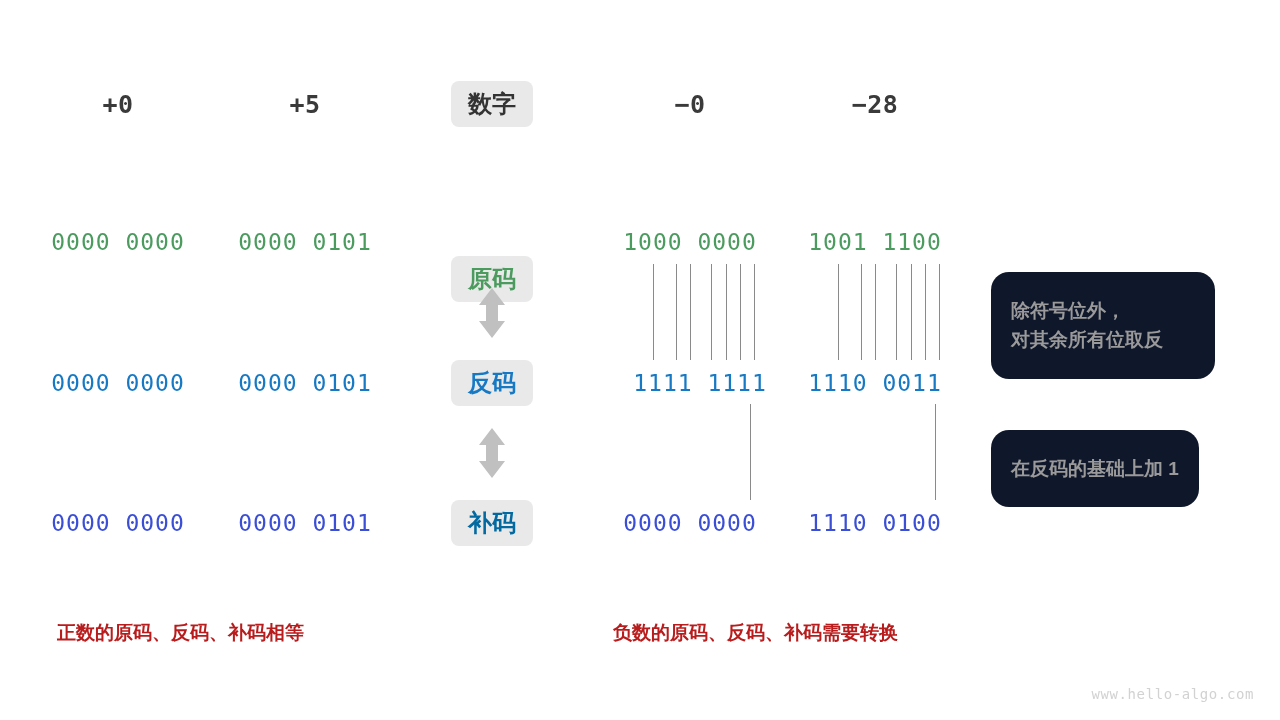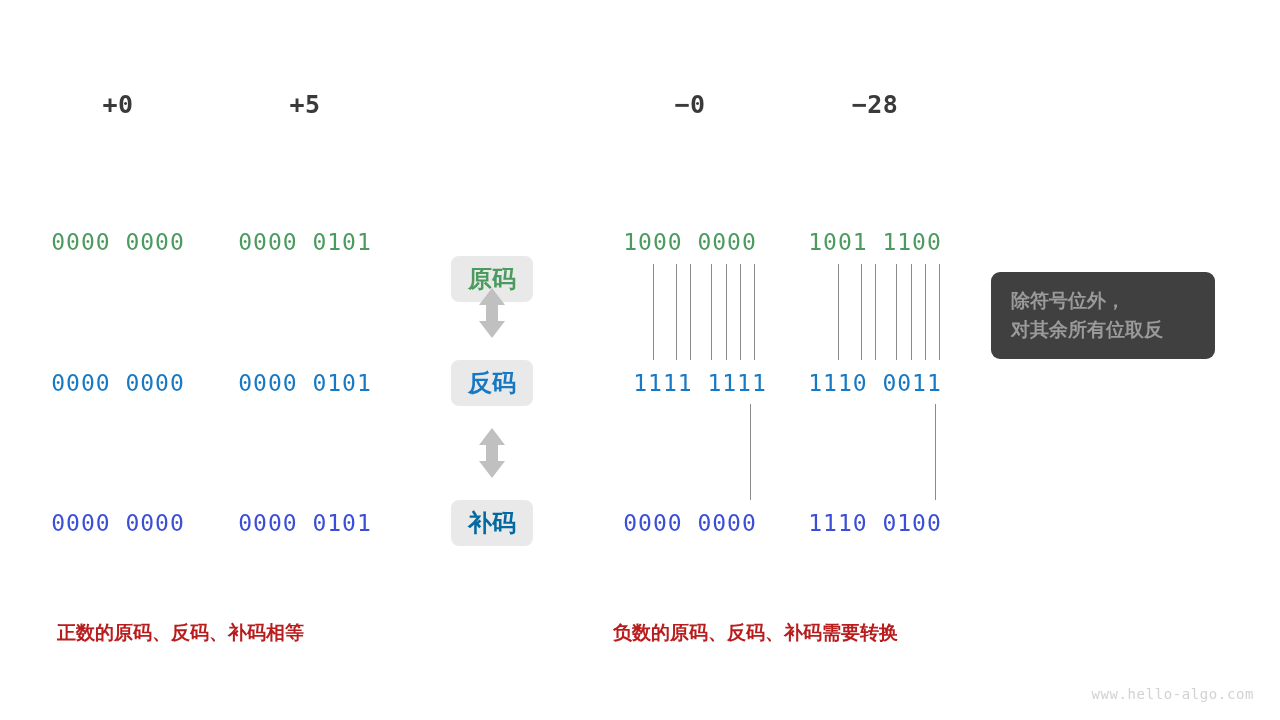--- a/index.html
+++ b/index.html
@@ -76,27 +76,27 @@
   
   .conn {
     position: absolute;
     width: 1px;
     background: #8a8a8a;
   }
 
   
   .callout {
     position: absolute;
-    background: #404040;
-    border-radius: 9px;
+    background: #0f172a;
+    border-radius: 18px;
     color: #9a9a9a;
     font-size: 19px;
     font-weight: bold;
     line-height: 1.55;
-    padding: 14px 20px;
+    padding: 24px 20px;
     white-space: pre-line;
   }
 
   
   .caption {
     position: absolute;
     color: #b91c1c;
     font-size: 19px;
     font-weight: bold;
     white-space: nowrap;
@@ -117,20 +117,21 @@
 </head>
 <body>
 
 <div id="stage">
 
   <div class="cell num-head" style="left:118px; top:104px;">+0</div>
   <div class="cell num-head" style="left:305px; top:104px;">+5</div>
   <div class="cell num-head" style="left:690px; top:104px;">−0</div>
   <div class="cell num-head" style="left:875px; top:104px;">−28</div>
 
+  <div class="badge b-number" style="left:492px; top:104px;">数字</div>
   <div class="badge b-sign" style="left:492px; top:242px;">原码</div>
   <div class="badge b-ones" style="left:492px; top:383px;">反码</div>
   <div class="badge b-twos" style="left:492px; top:523px;">补码</div>
 
   <div class="cell bits row-sign" style="left:118px; top:242px;">0000 0000</div>
   <div class="cell bits row-sign" style="left:305px; top:242px;">0000 0101</div>
   <div class="cell bits row-sign" style="left:690px; top:242px;">1000 0000</div>
   <div class="cell bits row-sign" style="left:875px; top:242px;">1001 1100</div>
 
   <div class="cell bits row-ones" style="left:118px; top:383px;">0000 0000</div>
@@ -168,19 +169,20 @@
       <div class="conn" style="left: 896px; top: 264px; height: 96px;"></div>
       <div class="conn" style="left: 911px; top: 264px; height: 96px;"></div>
       <div class="conn" style="left: 925px; top: 264px; height: 96px;"></div>
       <div class="conn" style="left: 939px; top: 264px; height: 96px;"></div>
       <div class="conn" style="left: 750px; top: 404px; height: 96px;"></div>
       <div class="conn" style="left: 935px; top: 404px; height: 96px;"></div>
     </div>
 
   <div class="callout" style="left:991px; top:272px; width:184px;">除符号位外，
 对其余所有位取反</div>
+  <div class="callout" style="left:991px; top:430px;">在反码的基础上加  1</div>
 
   <div class="caption" style="left:57px; top:620px;">正数的原码、反码、补码相等</div>
   <div class="caption" style="left:613px; top:620px;">负数的原码、反码、补码需要转换</div>
 
   <div class="watermark">www.hello-algo.com</div>
 
 </div>
 
 </body></html>

